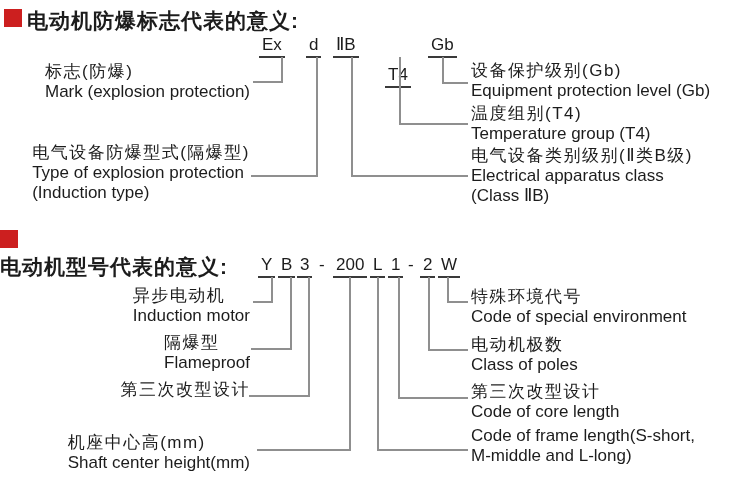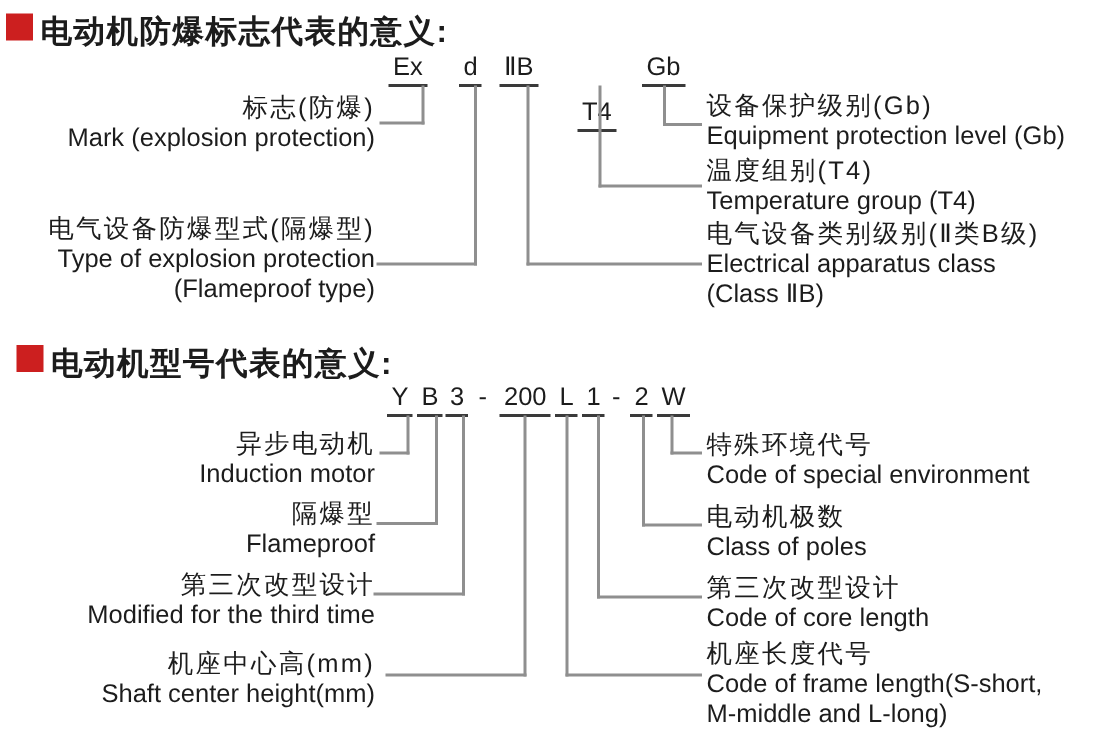--- a/index.html
+++ b/index.html
@@ -12,21 +12,21 @@
   .hdr .sq{width:18px;height:18px;background:#cc1f1f;margin-top:2px;flex:0 0 auto;}
   .hdr .t{font-size:21px;font-weight:bold;letter-spacing:1px;white-space:nowrap;}
   .code-item{
     position:absolute;font-size:17px;line-height:17px;
     border-bottom:2px solid #3a3a3a;padding:0 3px 3px 3px;white-space:nowrap;
   }
   .code-dash{position:absolute;font-size:17px;line-height:17px;padding:0 1px;}
   .vline{position:absolute;width:2px;background:#8f8f8f;}
   .hline{position:absolute;height:2px;background:#8f8f8f;}
   .lbl{position:absolute;white-space:nowrap;}
-  .lbl.left{text-align:right;}
+  .lbl.left{}
   .lbl .zh{font-size:17px;line-height:20px;letter-spacing:1.5px;}
   .lbl .en{font-size:17px;line-height:20px;letter-spacing:0;}
 </style>
 </head>
 <body>
 
 <div id="stage">
 
   <div class="hdr" style="left:4px;top:7px;">
     <div class="sq"></div>
@@ -54,38 +54,38 @@
   <div class="vline" style="left:442px;top:57px;height:27px;"></div>
   <div class="hline" style="left:442px;top:82px;width:26px;"></div>
 
   <div class="lbl left" style="right:495px;top:62px;">
     <div class="zh">标志(防爆)</div>
     <div class="en">Mark (explosion protection)</div>
   </div>
   <div class="lbl left" style="right:495px;top:143px;">
     <div class="zh">电气设备防爆型式(隔爆型)</div>
     <div class="en">Type of explosion protection</div>
-    <div class="en">(Flameproof type)</div>
+    <div class="en">(Induction type)</div>
   </div>
 
   <div class="lbl" style="left:471px;top:61px;">
     <div class="zh">设备保护级别(Gb)</div>
     <div class="en">Equipment protection level (Gb)</div>
   </div>
   <div class="lbl" style="left:471px;top:104px;">
     <div class="zh">温度组别(T4)</div>
     <div class="en">Temperature group (T4)</div>
   </div>
   <div class="lbl" style="left:471px;top:146px;">
     <div class="zh">电气设备类别级别(Ⅱ类B级)</div>
     <div class="en">Electrical apparatus class</div>
     <div class="en">(Class ⅡB)</div>
   </div>
 
-  <div class="hdr" style="left:11px;top:228px;">
+  <div class="hdr" style="left:0;top:228px;flex-direction:column;">
     <div class="sq"></div>
     <div class="t">电动机型号代表的意义:</div>
   </div>
 
   <div class="code-item" style="left:258px;top:256px;">Y</div>
   <div class="code-item" style="left:278px;top:256px;">B</div>
   <div class="code-item" style="left:297px;top:256px;">3</div>
   <div class="code-dash" style="left:318px;top:256px;">-</div>
   <div class="code-item" style="left:333px;top:256px;">200</div>
   <div class="code-item" style="left:370px;top:256px;">L</div>
@@ -121,38 +121,36 @@
   <div class="lbl left" style="right:495px;top:286px;">
     <div class="zh">异步电动机</div>
     <div class="en">Induction motor</div>
   </div>
   <div class="lbl left" style="right:495px;top:333px;">
     <div class="zh">隔爆型</div>
     <div class="en">Flameproof</div>
   </div>
   <div class="lbl left" style="right:495px;top:380px;">
     <div class="zh">第三次改型设计</div>
-    <div class="en">Modified for the third time</div>
   </div>
   <div class="lbl left" style="right:495px;top:433px;">
     <div class="zh">机座中心高(mm)</div>
     <div class="en">Shaft center height(mm)</div>
   </div>
 
   <div class="lbl" style="left:471px;top:287px;">
     <div class="zh">特殊环境代号</div>
     <div class="en">Code of special environment</div>
   </div>
   <div class="lbl" style="left:471px;top:335px;">
     <div class="zh">电动机极数</div>
     <div class="en">Class of poles</div>
   </div>
   <div class="lbl" style="left:471px;top:382px;">
     <div class="zh">第三次改型设计</div>
     <div class="en">Code of core length</div>
   </div>
   <div class="lbl" style="left:471px;top:426px;">
-    <div class="zh">机座长度代号</div>
     <div class="en">Code of frame length(S-short,</div>
     <div class="en">M-middle and L-long)</div>
   </div>
 
 </div>
 
 </body></html>

